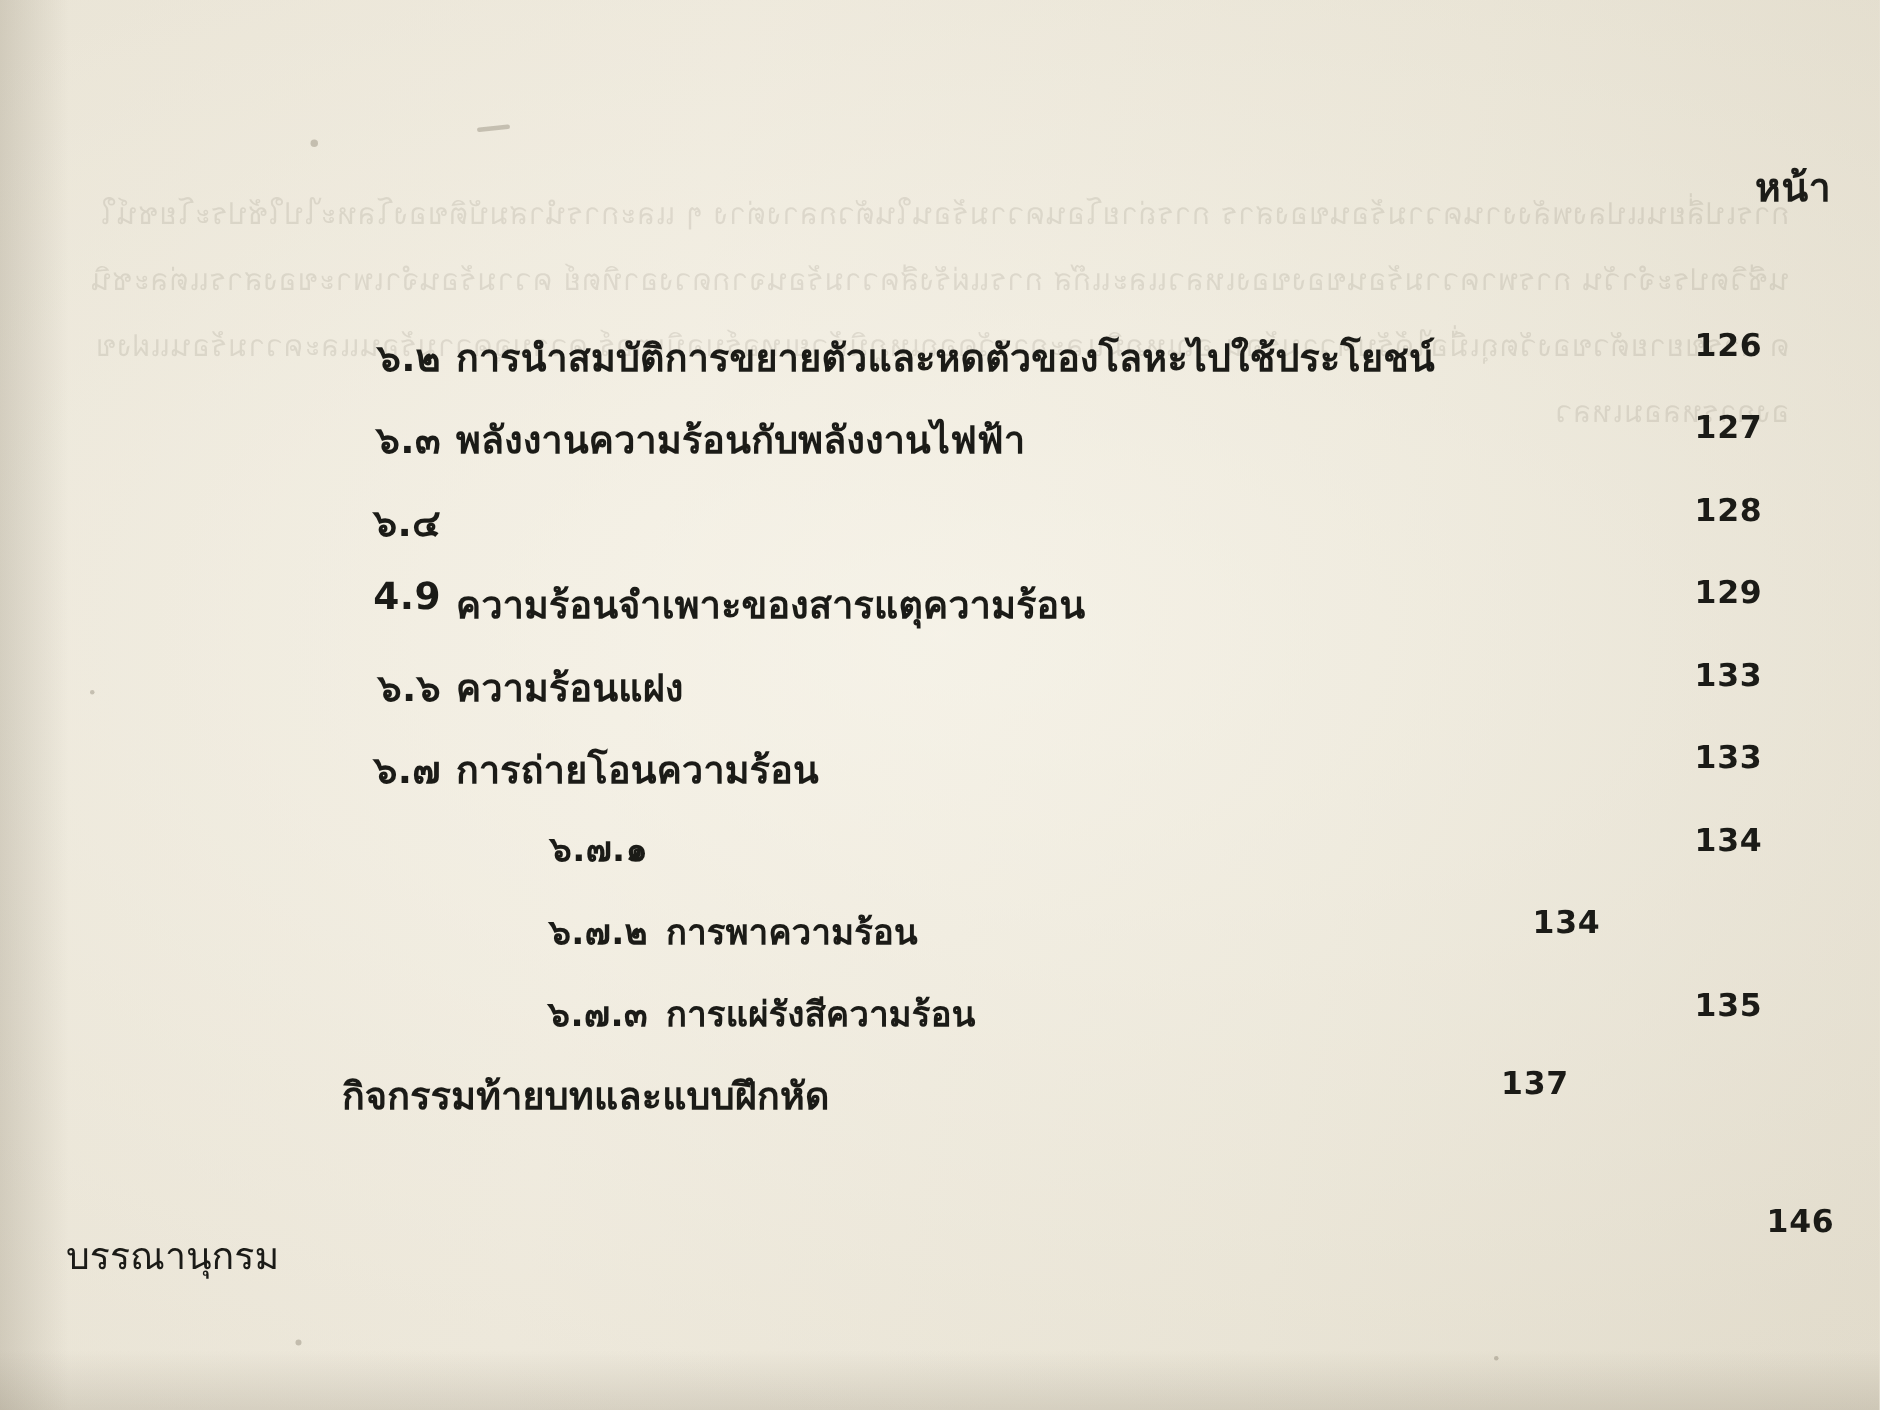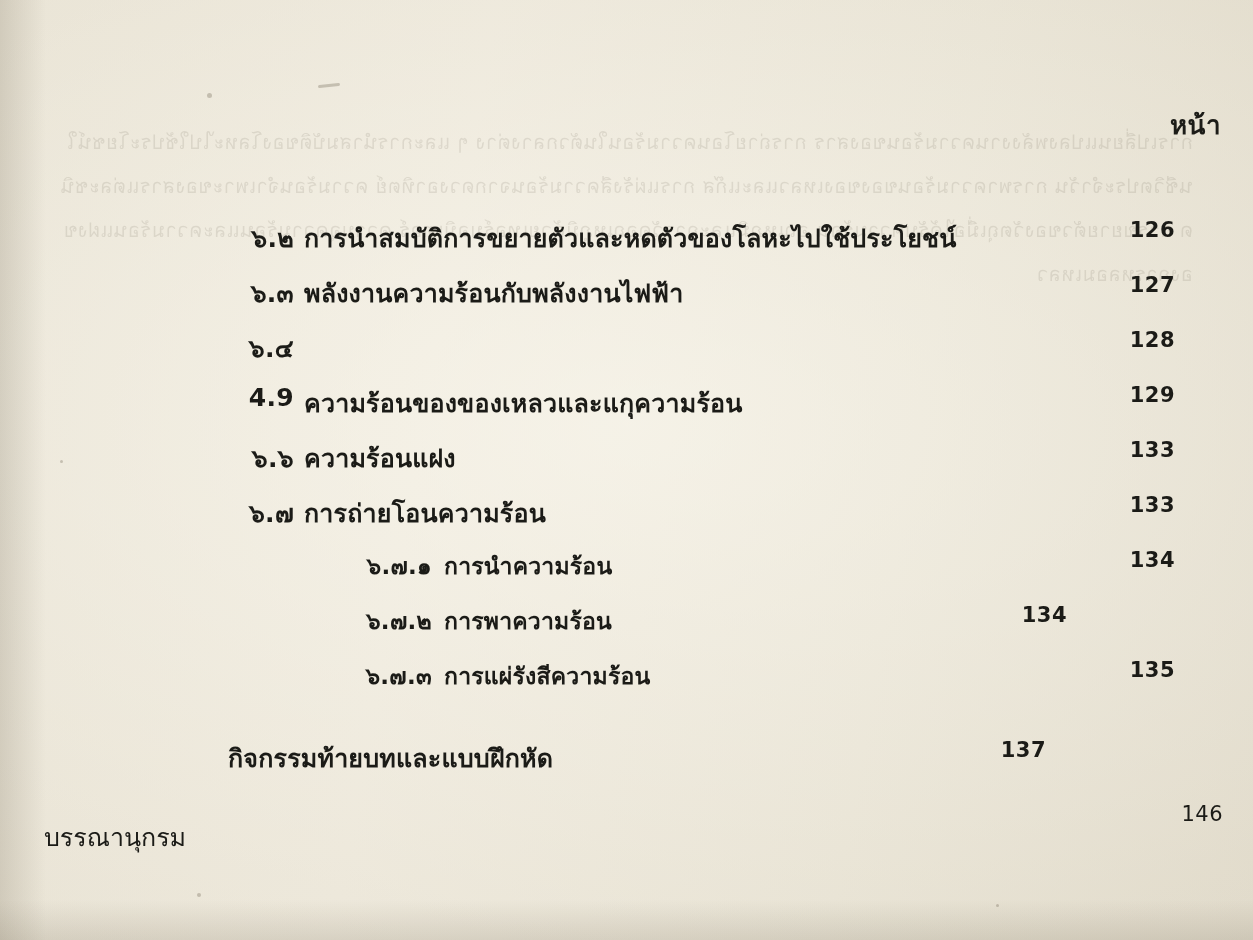--- a/index.html
+++ b/index.html
@@ -137,21 +137,21 @@
     color: #1b1b17;
     margin-top: 17px;
   }
   .biblio-page {
     position: absolute;
     right: 78px;
     top: 802px;
     width: 60px;
     text-align: right;
     font-size: 21px;
-    font-weight: normal;
+    font-weight: bold;
     color: #1b1b17;
     letter-spacing: 0.5px;
   }
 
   .edge-shadow-left {
     position: absolute;
     left: 0; top: 0;
     width: 46px; height: 940px;
     background: linear-gradient(90deg, rgba(120,110,90,0.22), rgba(120,110,90,0));
     pointer-events: none;
@@ -195,55 +195,54 @@
         <span class="toc-page">127</span>
       </div>
 
       <div class="toc-row lvl1" style="top:110px; position:absolute; width:1253px;">
         <span class="toc-num">๖.๔</span>
         <span class="toc-page">128</span>
       </div>
 
       <div class="toc-row lvl1" style="top:165px; position:absolute; width:1253px;">
         <span class="toc-num">4.9</span>
-        <span class="toc-title">ความร้อนของของเหลวและแกุความร้อน</span>
+        <span class="toc-title">ความร้อนจำเพาะของสารแตุความร้อน</span>
         <span class="toc-page">129</span>
       </div>
 
       <div class="toc-row lvl1" style="top:220px; position:absolute; width:1253px;">
         <span class="toc-num">๖.๖</span>
         <span class="toc-title">ความร้อนแฝง</span>
         <span class="toc-page">133</span>
       </div>
 
       <div class="toc-row lvl1" style="top:275px; position:absolute; width:1253px;">
         <span class="toc-num">๖.๗</span>
         <span class="toc-title">การถ่ายโอนความร้อน</span>
         <span class="toc-page">133</span>
       </div>
 
       <div class="toc-row lvl2" style="top:330px; position:absolute; width:1253px;">
         <span class="toc-num">๖.๗.๑</span>
-        <span class="toc-title">การนำความร้อน</span>
         <span class="toc-page">134</span>
       </div>
 
       <div class="toc-row lvl2" style="top:385px; position:absolute; width:1145px;">
         <span class="toc-num">๖.๗.๒</span>
         <span class="toc-title">การพาความร้อน</span>
         <span class="toc-page">134</span>
       </div>
 
       <div class="toc-row lvl2" style="top:440px; position:absolute; width:1253px;">
         <span class="toc-num">๖.๗.๓</span>
         <span class="toc-title">การแผ่รังสีความร้อน</span>
         <span class="toc-page">135</span>
       </div>
 
-      <div class="toc-row plain" style="top:492px; position:absolute; width:1124px;margin-top:28px;">
+      <div class="toc-row plain" style="top:492px; position:absolute; width:1124px;">
         <span class="toc-title">กิจกรรมท้ายบทและแบบฝึกหัด</span>
         <span class="toc-page">137</span>
       </div>
 
     </div>
 
     <div class="biblio">บรรณานุกรม</div>
     <div class="biblio-page">146</div>
 
   </div>

